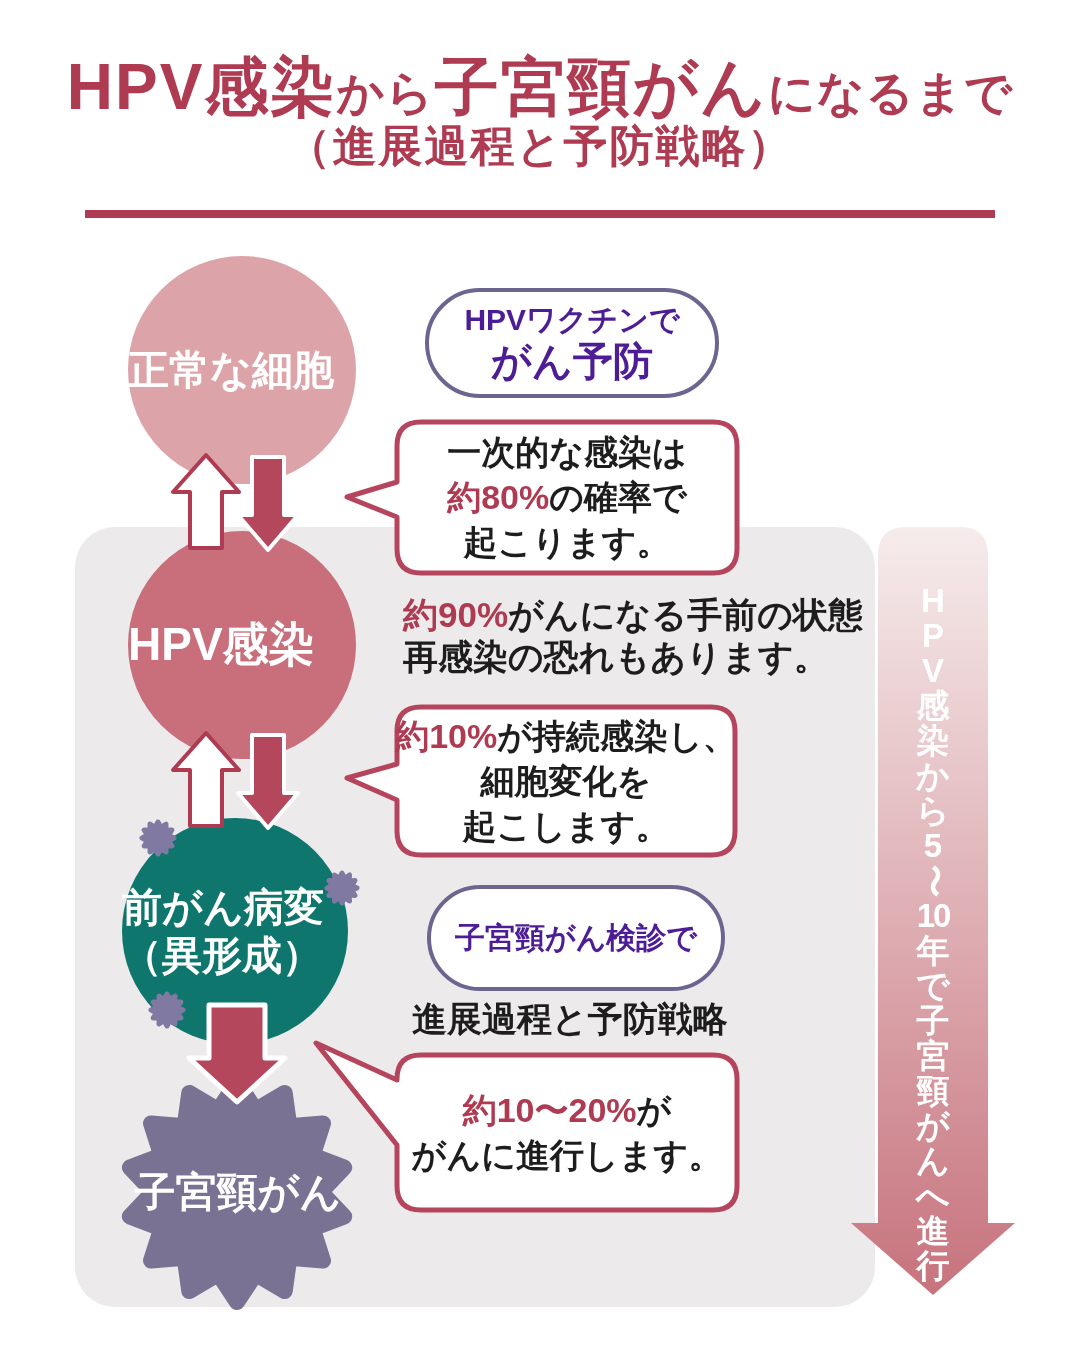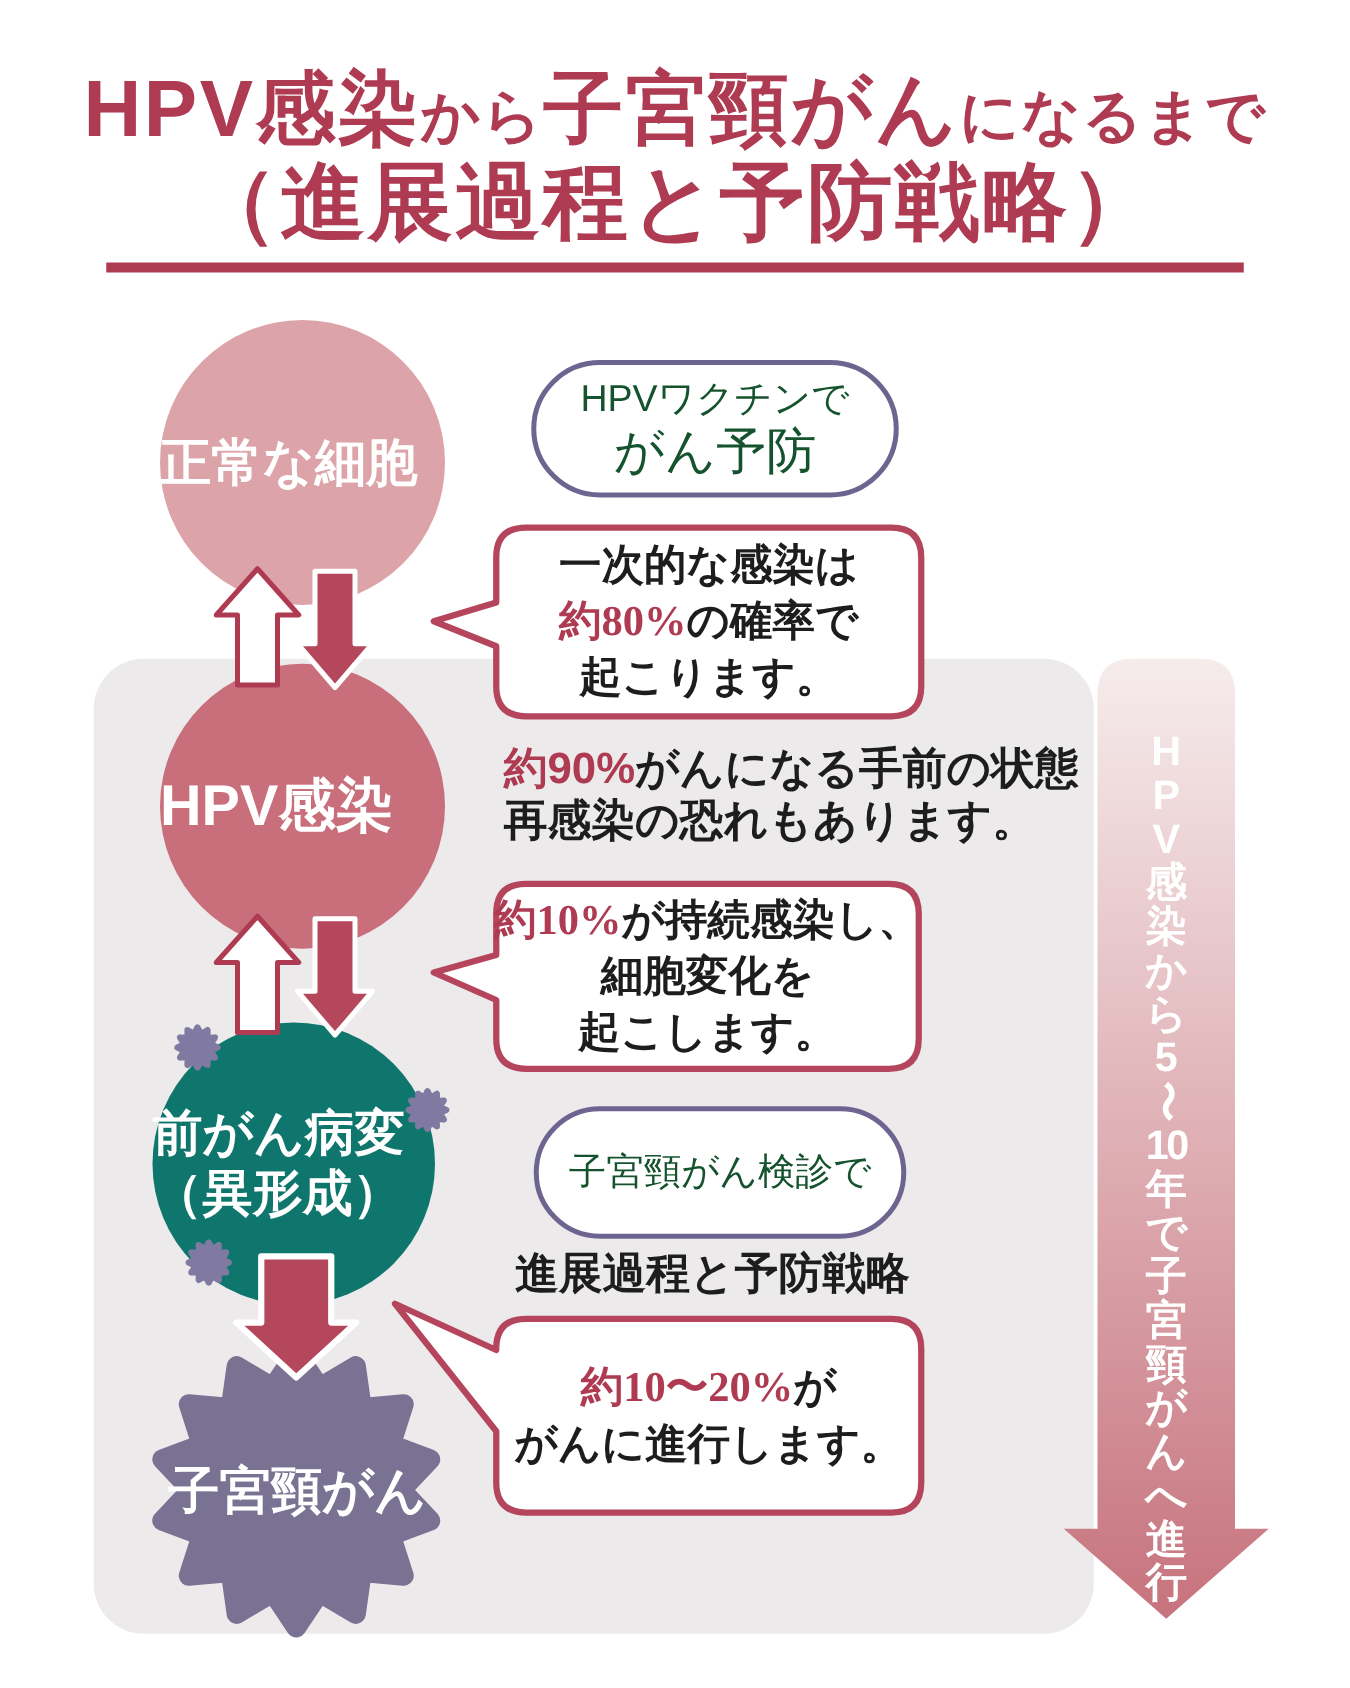--- a/index.html
+++ b/index.html
@@ -6,22 +6,22 @@
   .canvas{
     position:relative;width:1080px;height:1350px;overflow:hidden;background:#ffffff;
     font-family:"Liberation Sans","DejaVu Sans",sans-serif;
   }
   .abs{position:absolute;}
   
   .title-line1{left:0;top:44px;width:1080px;height:80px;display:flex;align-items:baseline;justify-content:center;
     color:#ae3b52;font-weight:bold;white-space:nowrap;z-index:4;}
   .t-big{font-size:64px;letter-spacing:2px;}
   .t-small{font-size:47px;letter-spacing:1px;}
-  .title-line2{left:0;top:122px;width:1080px;height:80px;display:flex;align-items:center;justify-content:center;
-    color:#ae3b52;font-weight:bold;font-size:68px;letter-spacing:2px;z-index:4;}
+  .title-line2{left:0;top:106px;width:1080px;height:80px;display:flex;align-items:center;justify-content:center;
+    color:#ae3b52;font-weight:bold;font-size:44px;letter-spacing:2px;z-index:4;}
   .divider{left:85px;top:210px;width:910px;height:8px;background:#ae3b52;z-index:4;}
   
   .panel{left:75px;top:527px;width:800px;height:780px;background:#eceaeb;border-radius:40px;z-index:0;}
   
   .stage{border-radius:50%;display:flex;flex-direction:column;align-items:flex-start;justify-content:center;
     color:#ffffff;font-weight:bold;text-align:center;z-index:1;}
   .stage-1{left:128px;top:256px;width:228px;height:228px;background:#dca4a9;font-size:41px;}
   .stage-2{left:128px;top:531px;width:228px;height:228px;background:#c96e7b;font-size:46px;}
   .stage-3{left:122px;top:818px;width:226px;height:226px;background:#0f766e;font-size:40px;line-height:48px;}
   .star-label{left:122px;top:1152px;width:232px;height:80px;display:flex;align-items:center;justify-content:center;
@@ -29,31 +29,31 @@
   
   .overlay{left:0;top:0;width:1080px;height:1350px;z-index:2;pointer-events:none;}
   
   .side-text{left:900px;top:584px;width:66px;height:700px;display:flex;flex-direction:column;align-items:center;
     justify-content:flex-start;gap:1px;color:#ffffff;font-weight:bold;font-size:33px;line-height:34px;z-index:3;}
   .side-text span{display:block;text-align:center;}
   .side-text .vt-rot{transform:rotate(90deg);}
   .side-text .vt-num{letter-spacing:-2px;}
   
   .pill{background:#ffffff;border:4px solid #6d6590;border-radius:60px;display:flex;flex-direction:column;
-    align-items:center;justify-content:center;color:#14532d;font-weight:normal;text-align:left;z-index:3;}
+    align-items:center;justify-content:center;color:#4c1d95;font-weight:bold;text-align:left;z-index:3;}
   .pill-1{left:425px;top:288px;width:286px;height:102px;}
   .pill-2{left:427px;top:885px;width:290px;height:98px;}
   .pill-top{font-size:30px;line-height:36px;}
   .pill-bottom{font-size:40px;line-height:46px;}
   
   .bubble{z-index:3;}
   .bubble svg{position:absolute;overflow:visible;}
   .bubble .btext{position:absolute;left:0;top:0;width:100%;height:100%;display:flex;flex-direction:column;
     align-items:center;justify-content:center;color:#1d1d1d;font-weight:bold;font-size:34px;line-height:45px;
-    text-align:left;white-space:nowrap;font-family:Liberation Serif, serif;}
+    text-align:left;white-space:nowrap;}
   .accent{color:#ae3b52;}
   .bubble-1{left:397px;top:422px;width:340px;height:151px;}
   .bubble-2{left:397px;top:707px;width:338px;height:148px;}
   .bubble-3{left:397px;top:1055px;width:340px;height:155px;}
   
   .note{color:#1d1d1d;font-weight:bold;font-size:35px;line-height:42px;white-space:nowrap;z-index:3;}
   .note-90{left:403px;top:594px;}
   .note-state{left:412px;top:998px;}
 </style>
 </head>

